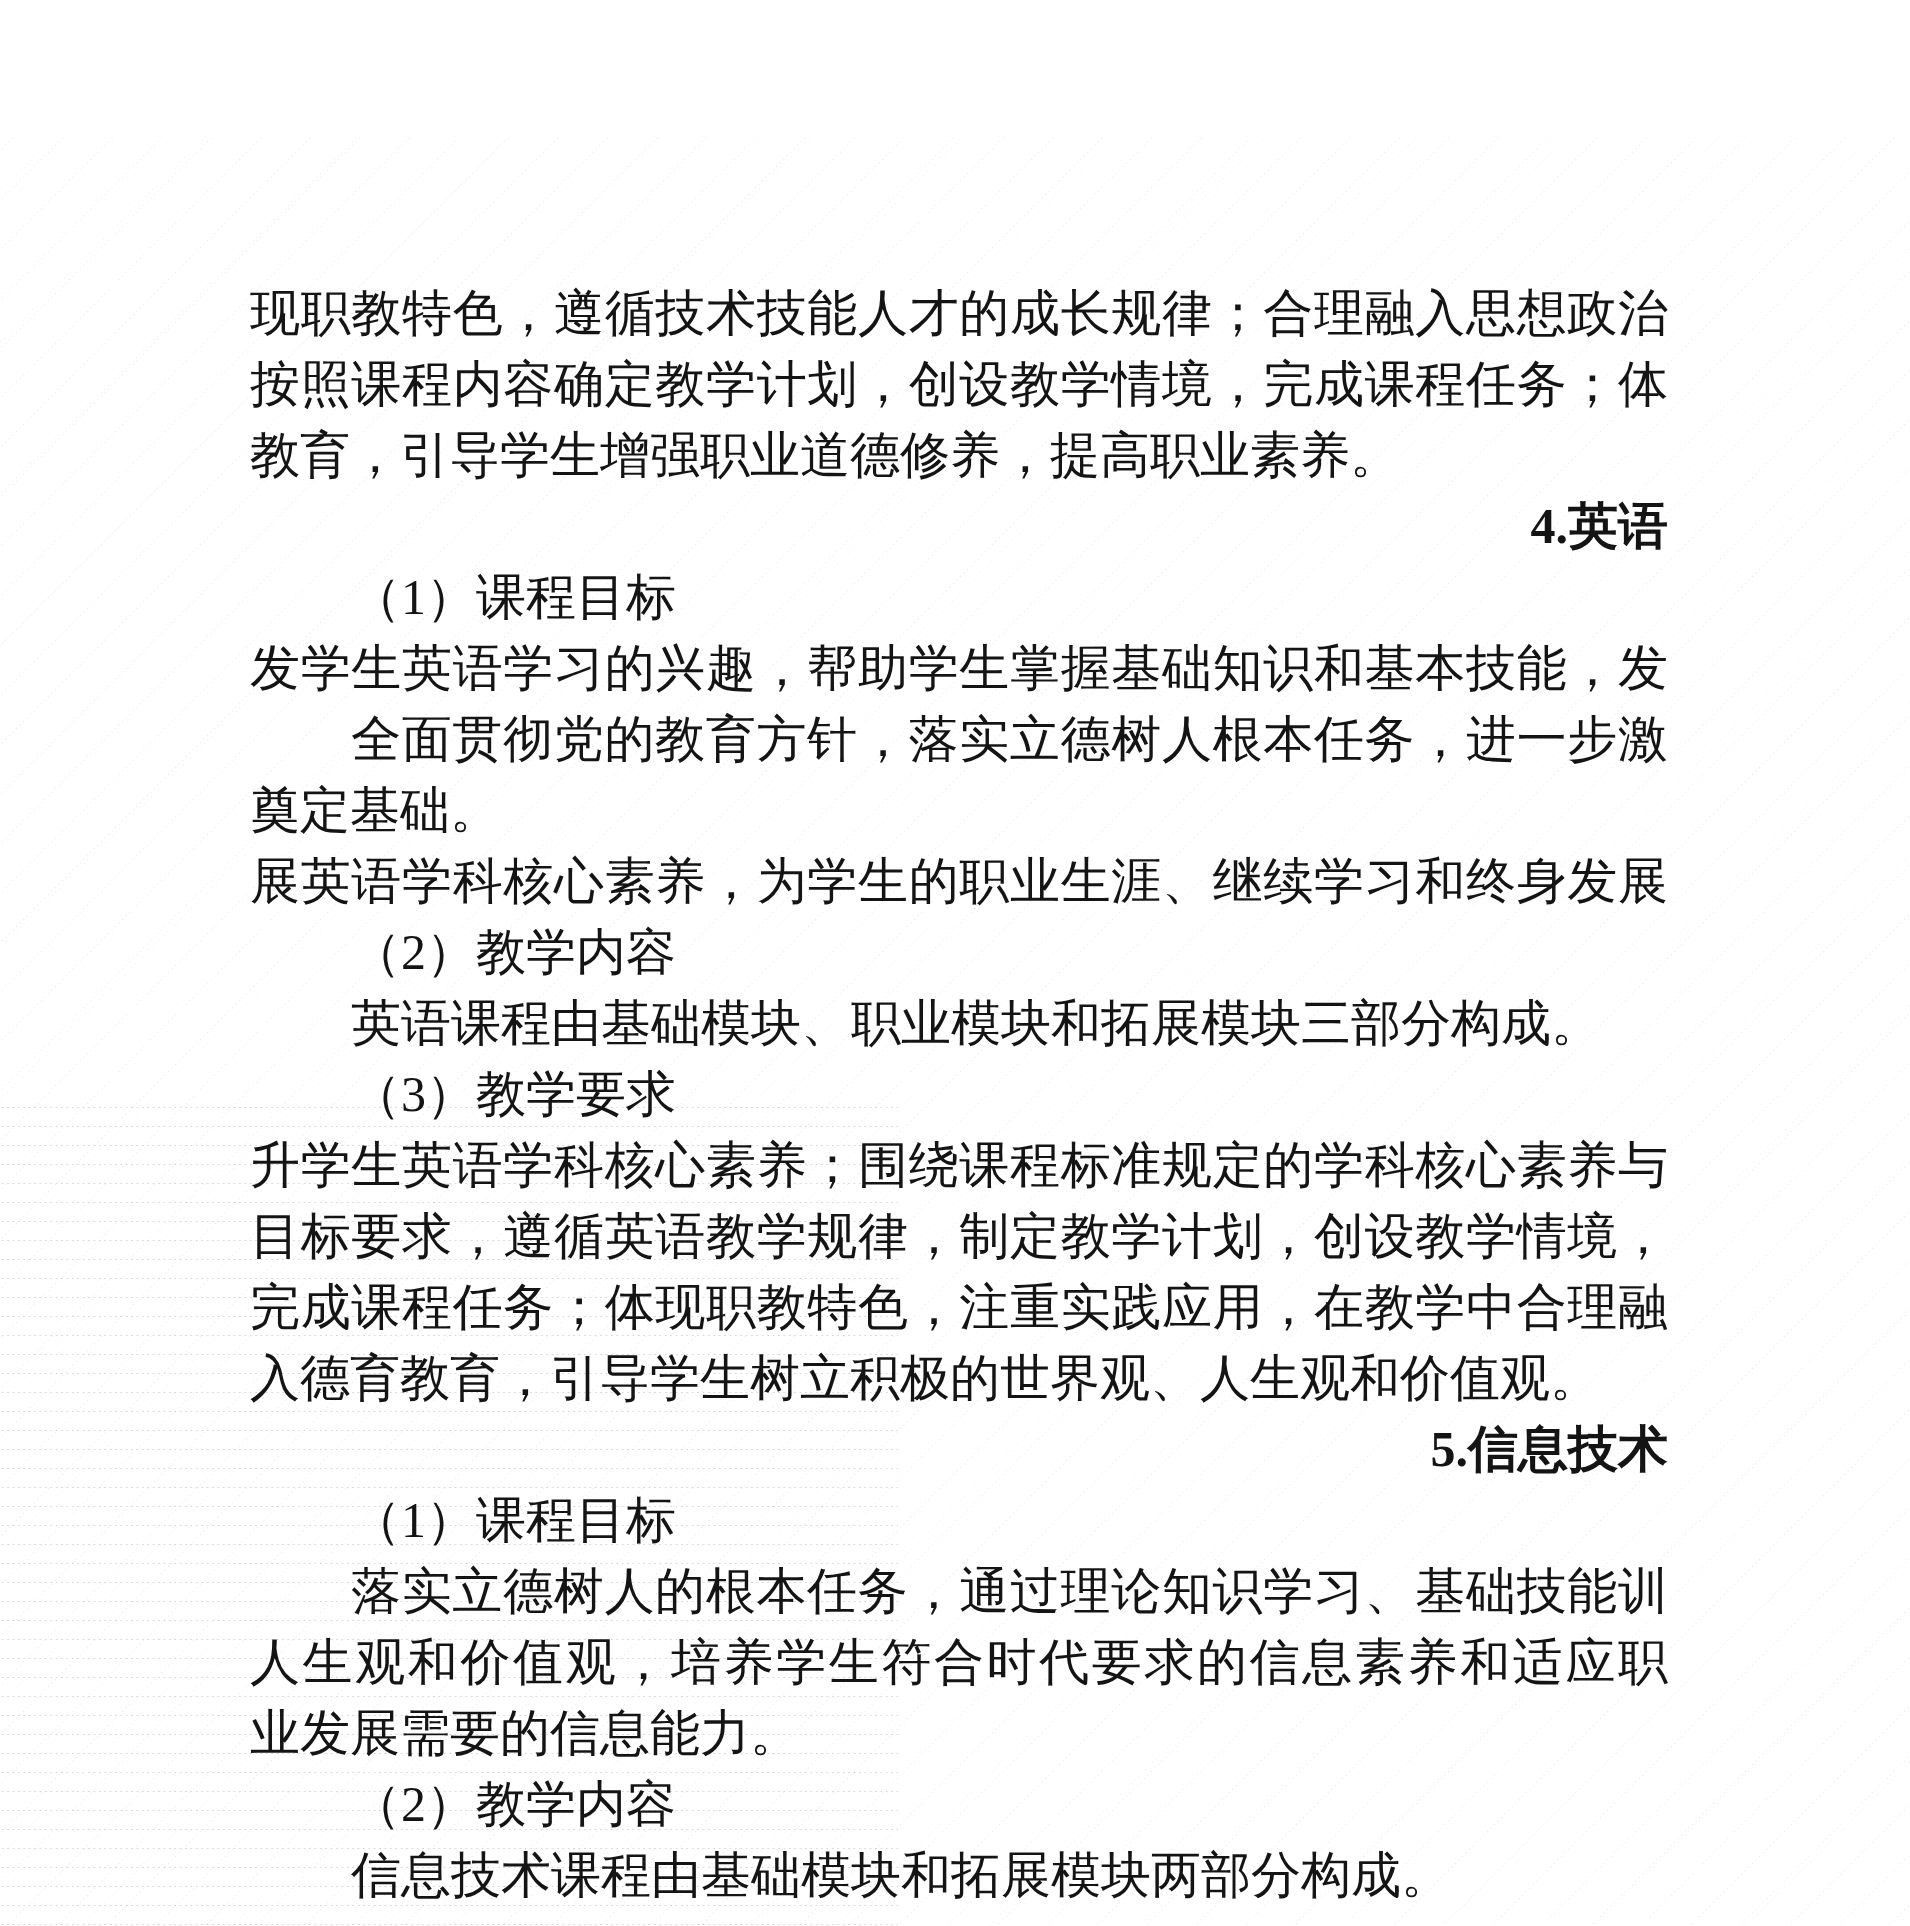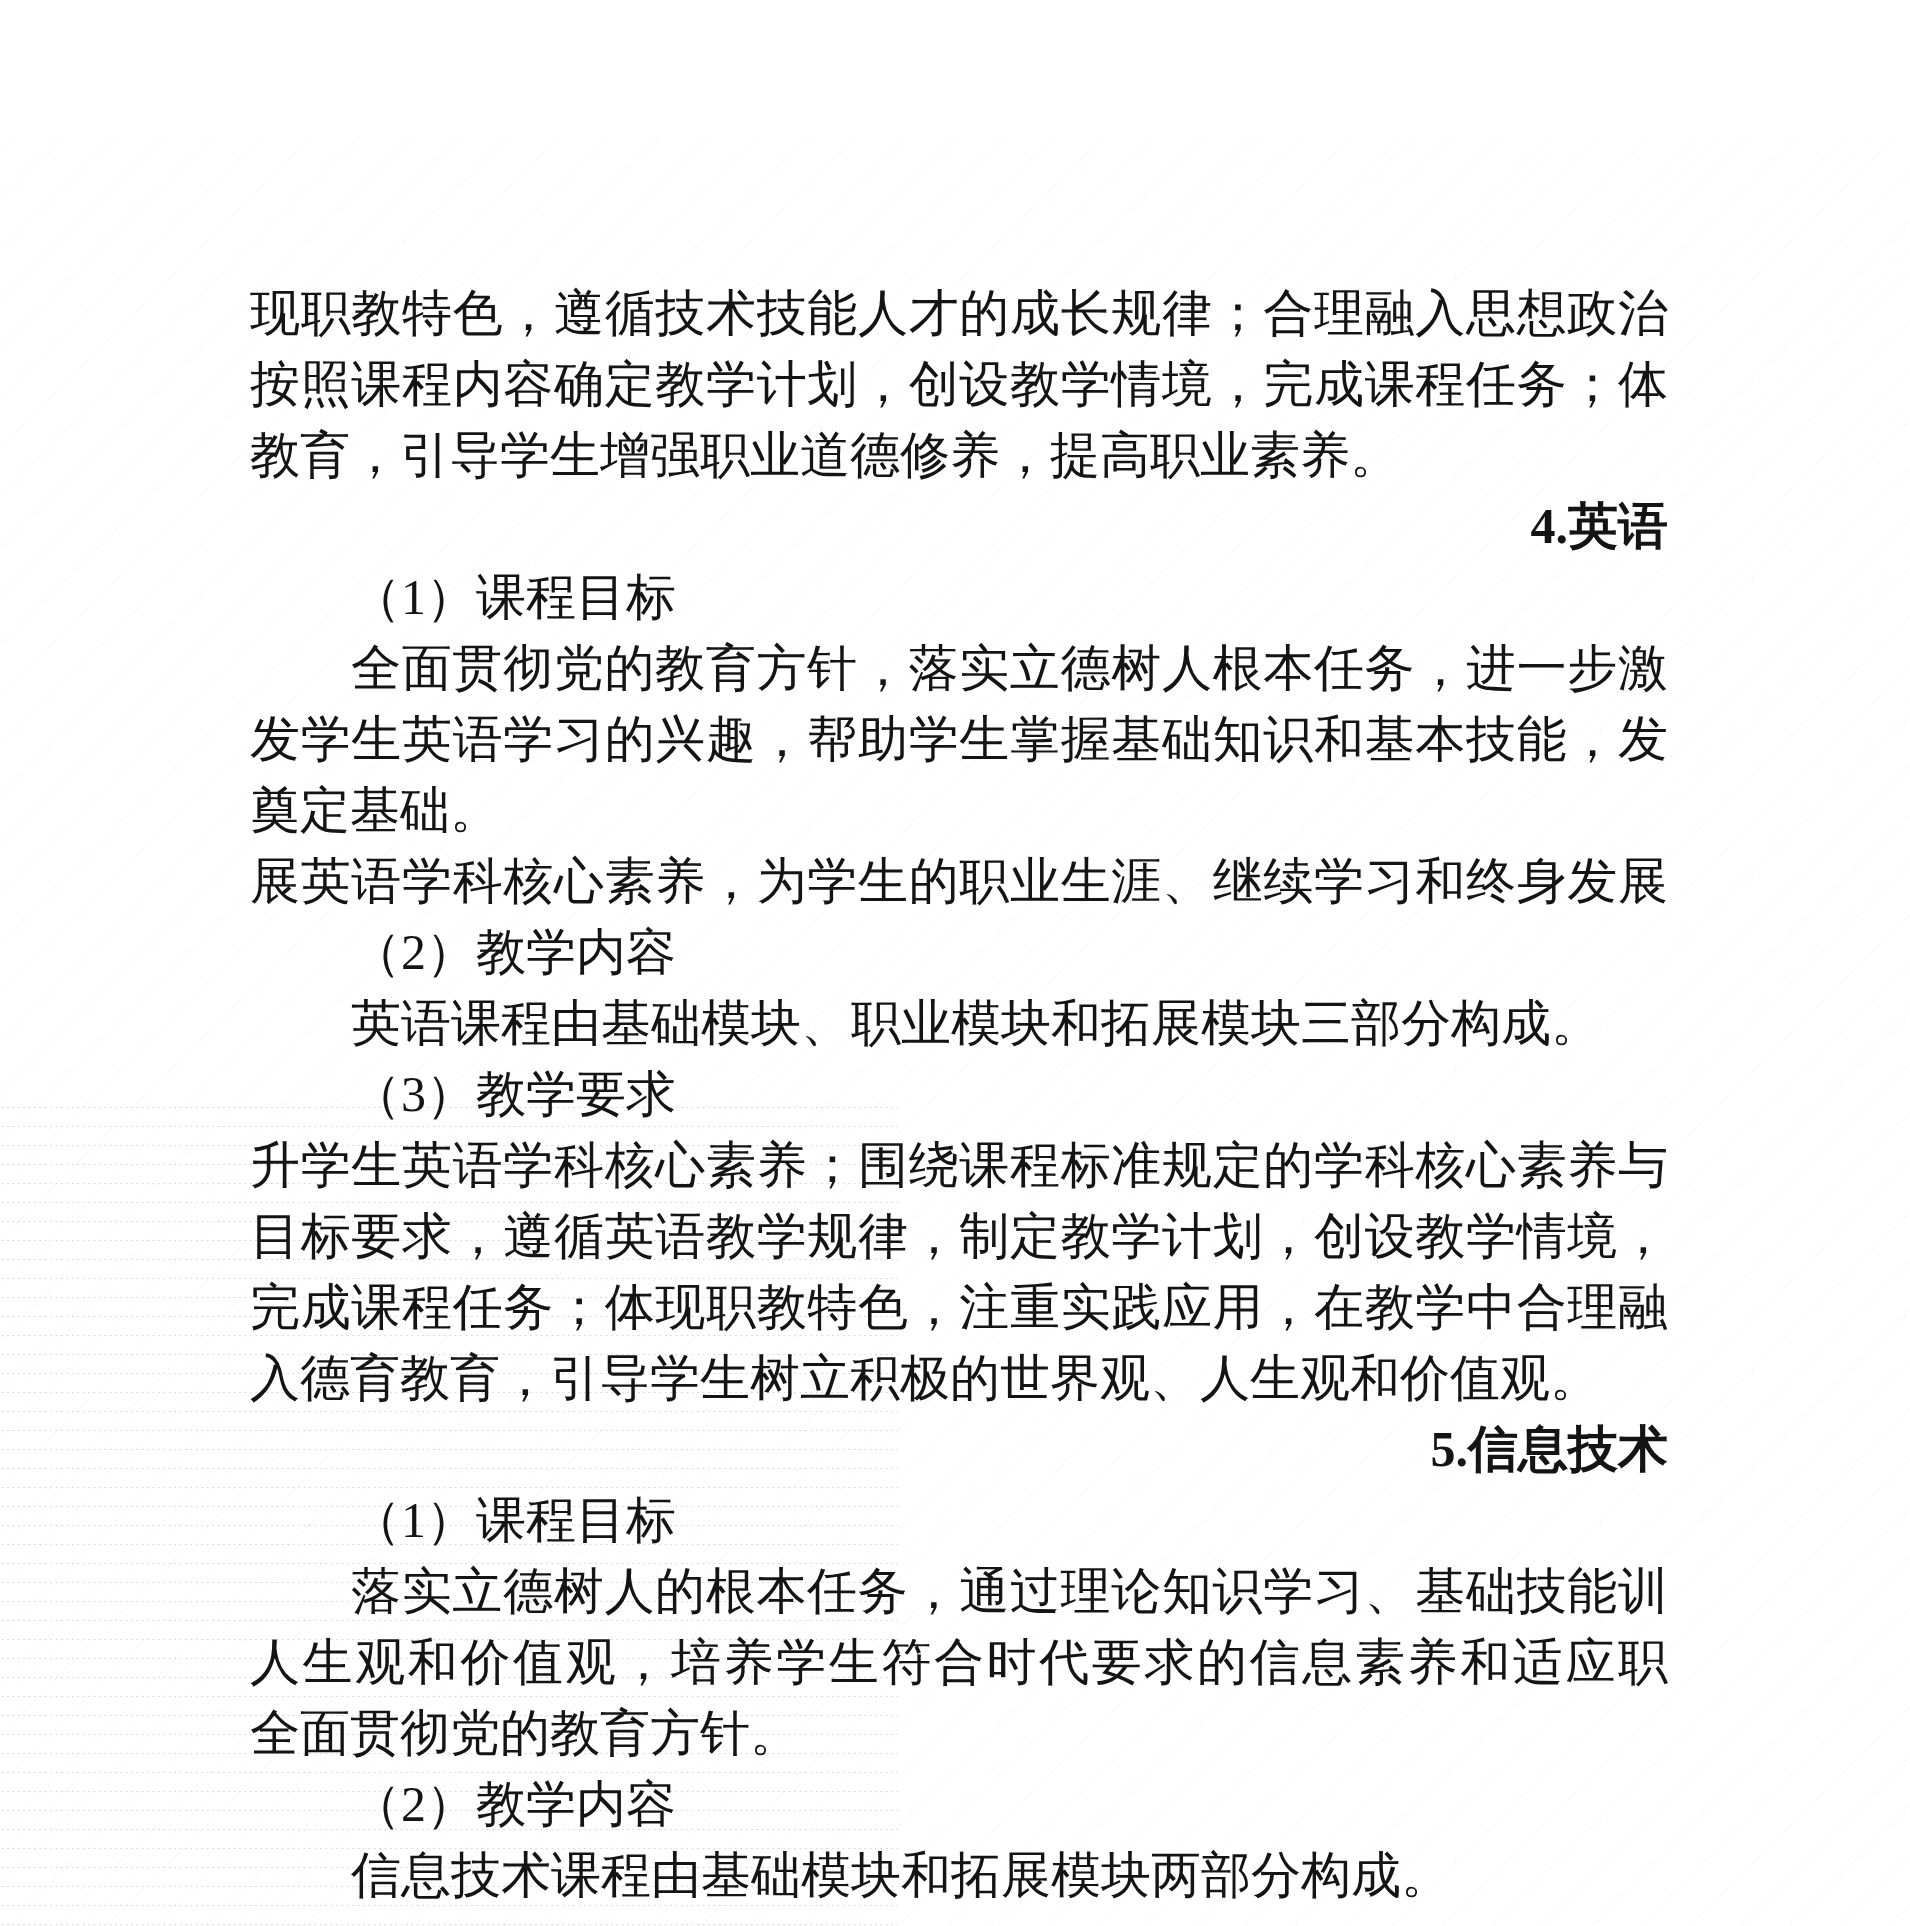--- a/index.html
+++ b/index.html
@@ -48,34 +48,34 @@
 
   <div class="wm wm-diag"></div>
   <div class="wm wm-hl wm-left"></div>
 
   <div class="content">
     <div class="ln j">现职教特色，遵循技术技能人才的成长规律；合理融入思想政治</div>
     <div class="ln j">按照课程内容确定教学计划，创设教学情境，完成课程任务；体</div>
     <div class="ln l">教育，引导学生增强职业道德修养，提高职业素养。</div>
     <div class="ln h">4.英语</div>
     <div class="ln s">（1）课程目标</div>
+    <div class="ln j">发学生英语学习的兴趣，帮助学生掌握基础知识和基本技能，发</div>
     <div class="ln jf">全面贯彻党的教育方针，落实立德树人根本任务，进一步激</div>
-    <div class="ln j">发学生英语学习的兴趣，帮助学生掌握基础知识和基本技能，发</div>
     <div class="ln l">奠定基础。</div>
     <div class="ln j">展英语学科核心素养，为学生的职业生涯、继续学习和终身发展</div>
     <div class="ln s">（2）教学内容</div>
     <div class="ln lf">英语课程由基础模块、职业模块和拓展模块三部分构成。</div>
     <div class="ln s">（3）教学要求</div>
     <div class="ln j">升学生英语学科核心素养；围绕课程标准规定的学科核心素养与</div>
     <div class="ln j">目标要求，遵循英语教学规律，制定教学计划，创设教学情境，</div>
     <div class="ln j">完成课程任务；体现职教特色，注重实践应用，在教学中合理融</div>
     <div class="ln l">入德育教育，引导学生树立积极的世界观、人生观和价值观。</div>
     <div class="ln h">5.信息技术</div>
     <div class="ln s">（1）课程目标</div>
     <div class="ln jf">落实立德树人的根本任务，通过理论知识学习、基础技能训</div>
     <div class="ln j">人生观和价值观，培养学生符合时代要求的信息素养和适应职</div>
-    <div class="ln l">全面贯彻党的教育方针。</div>
+    <div class="ln l">业发展需要的信息能力。</div>
     <div class="ln s">（2）教学内容</div>
     <div class="ln lf">信息技术课程由基础模块和拓展模块两部分构成。</div>
 
   </div>
 </div>
 
 
 </body></html>

